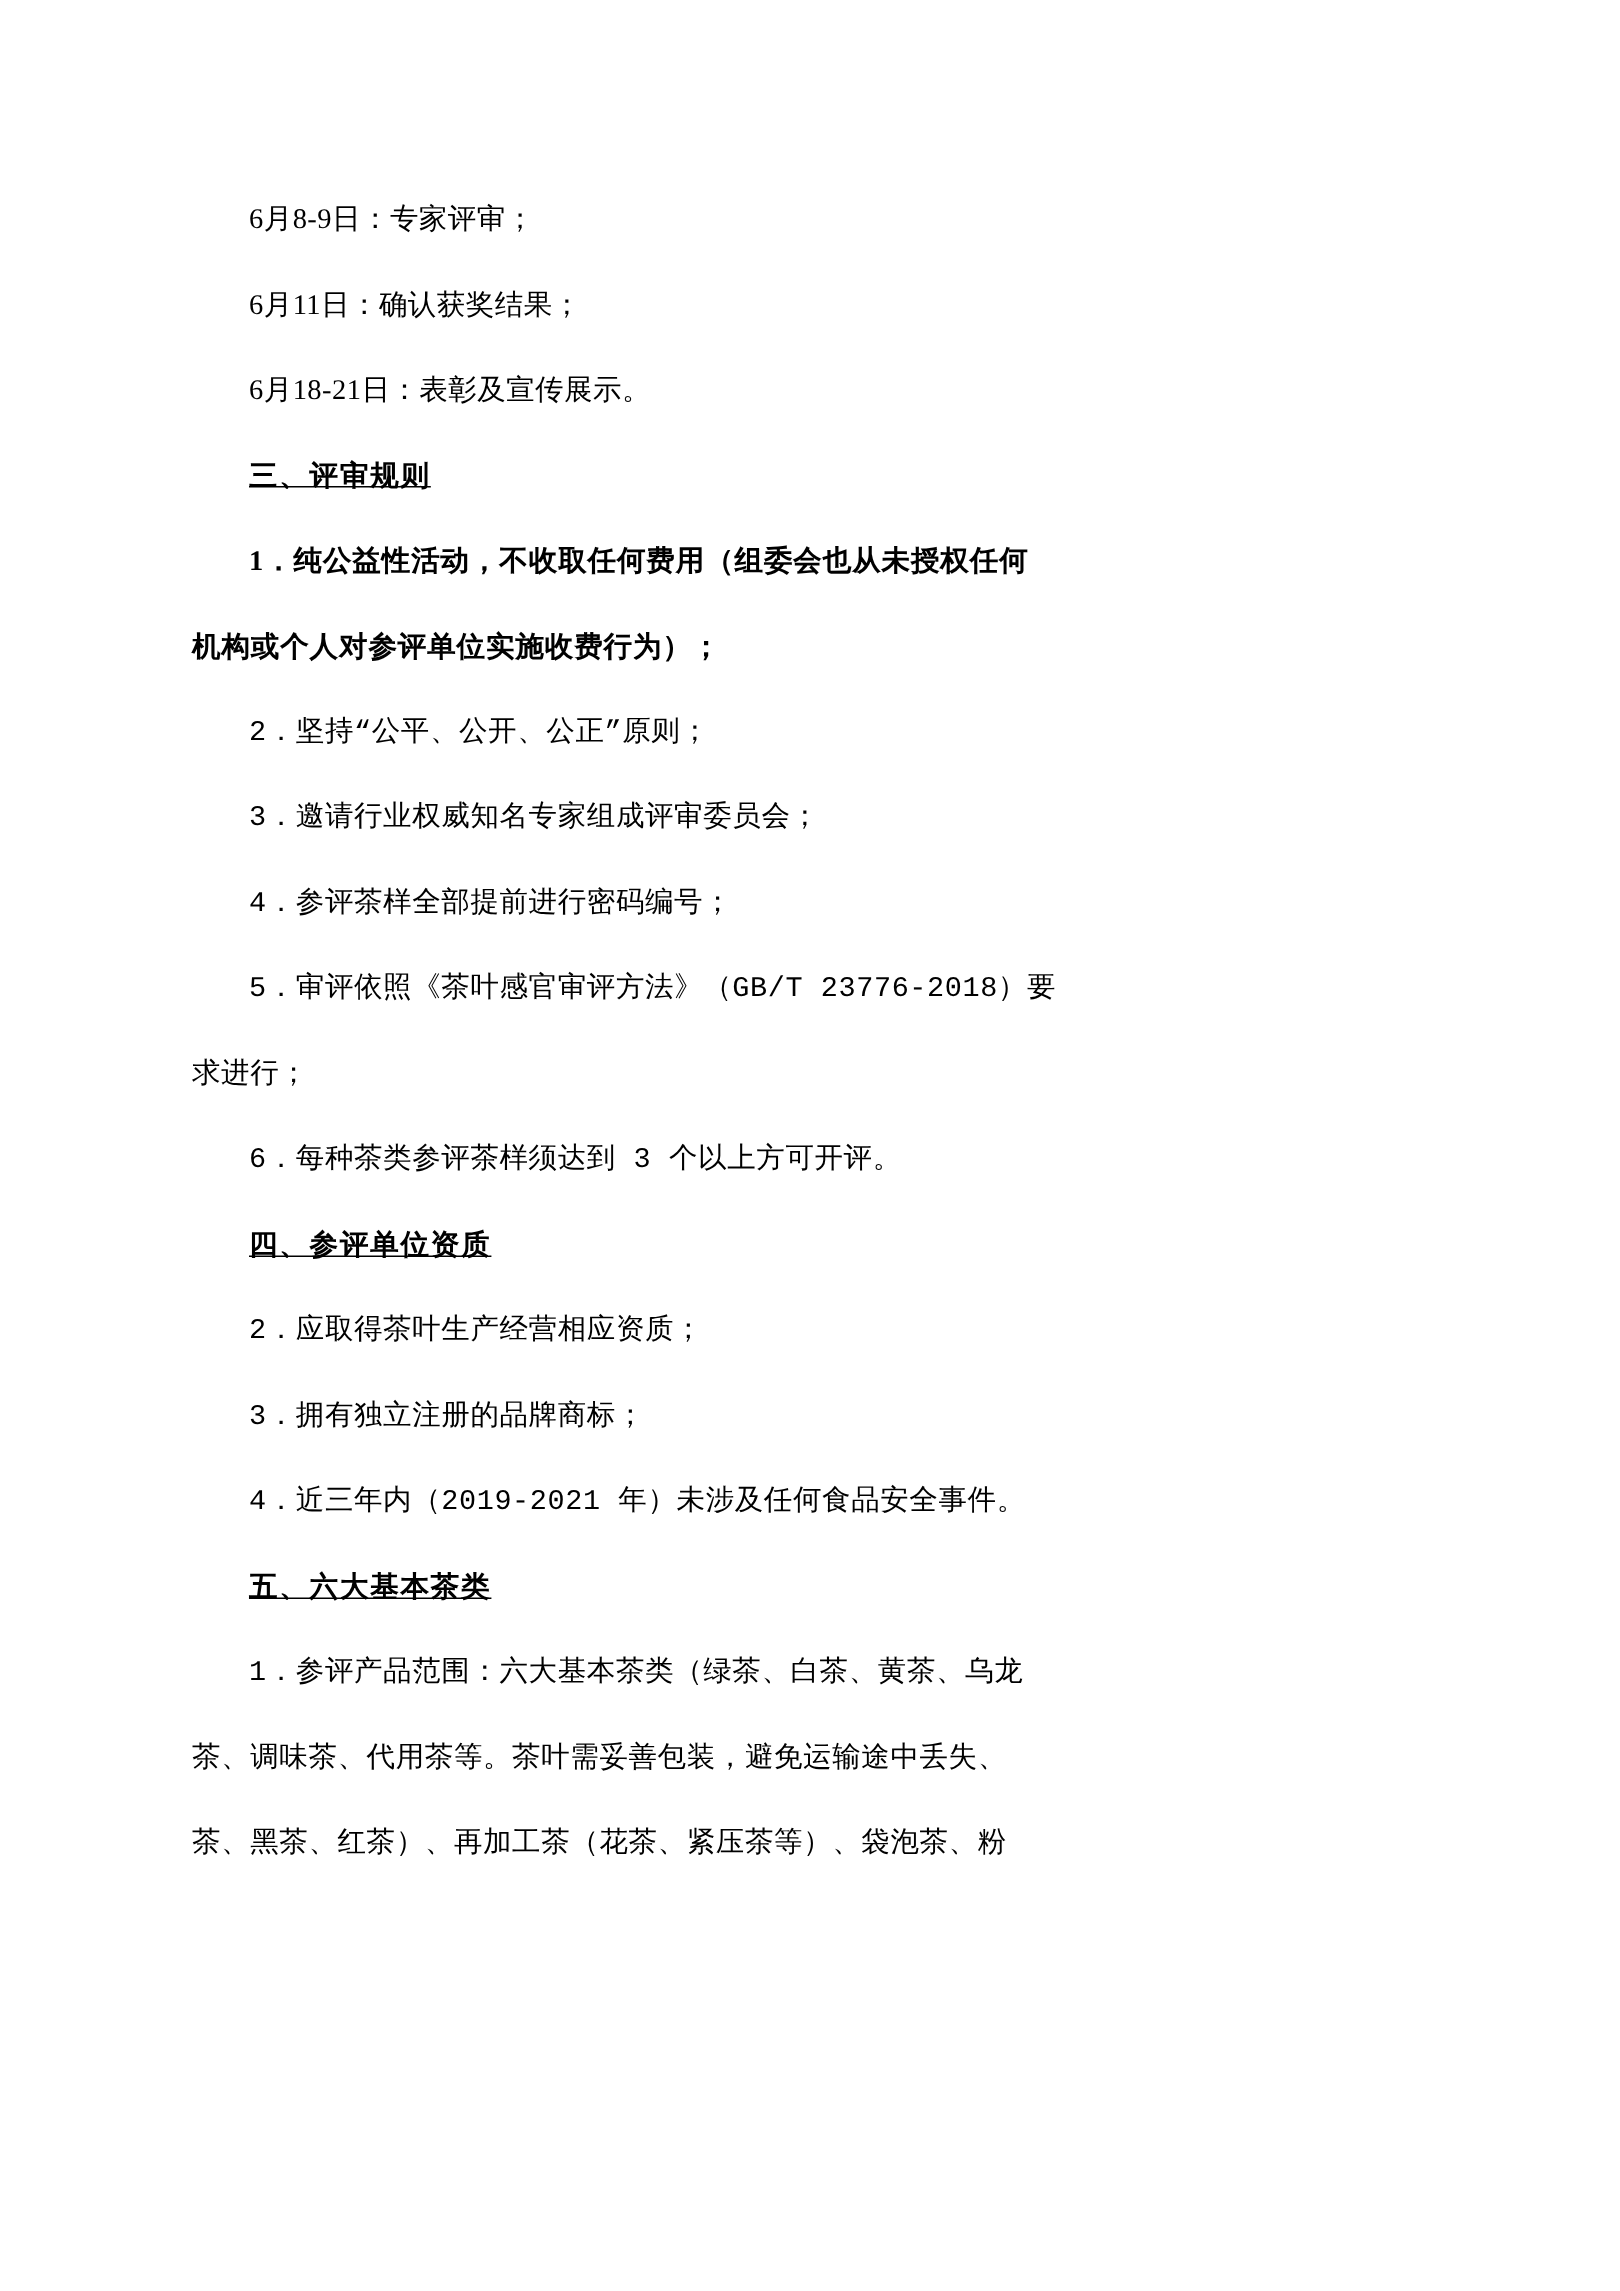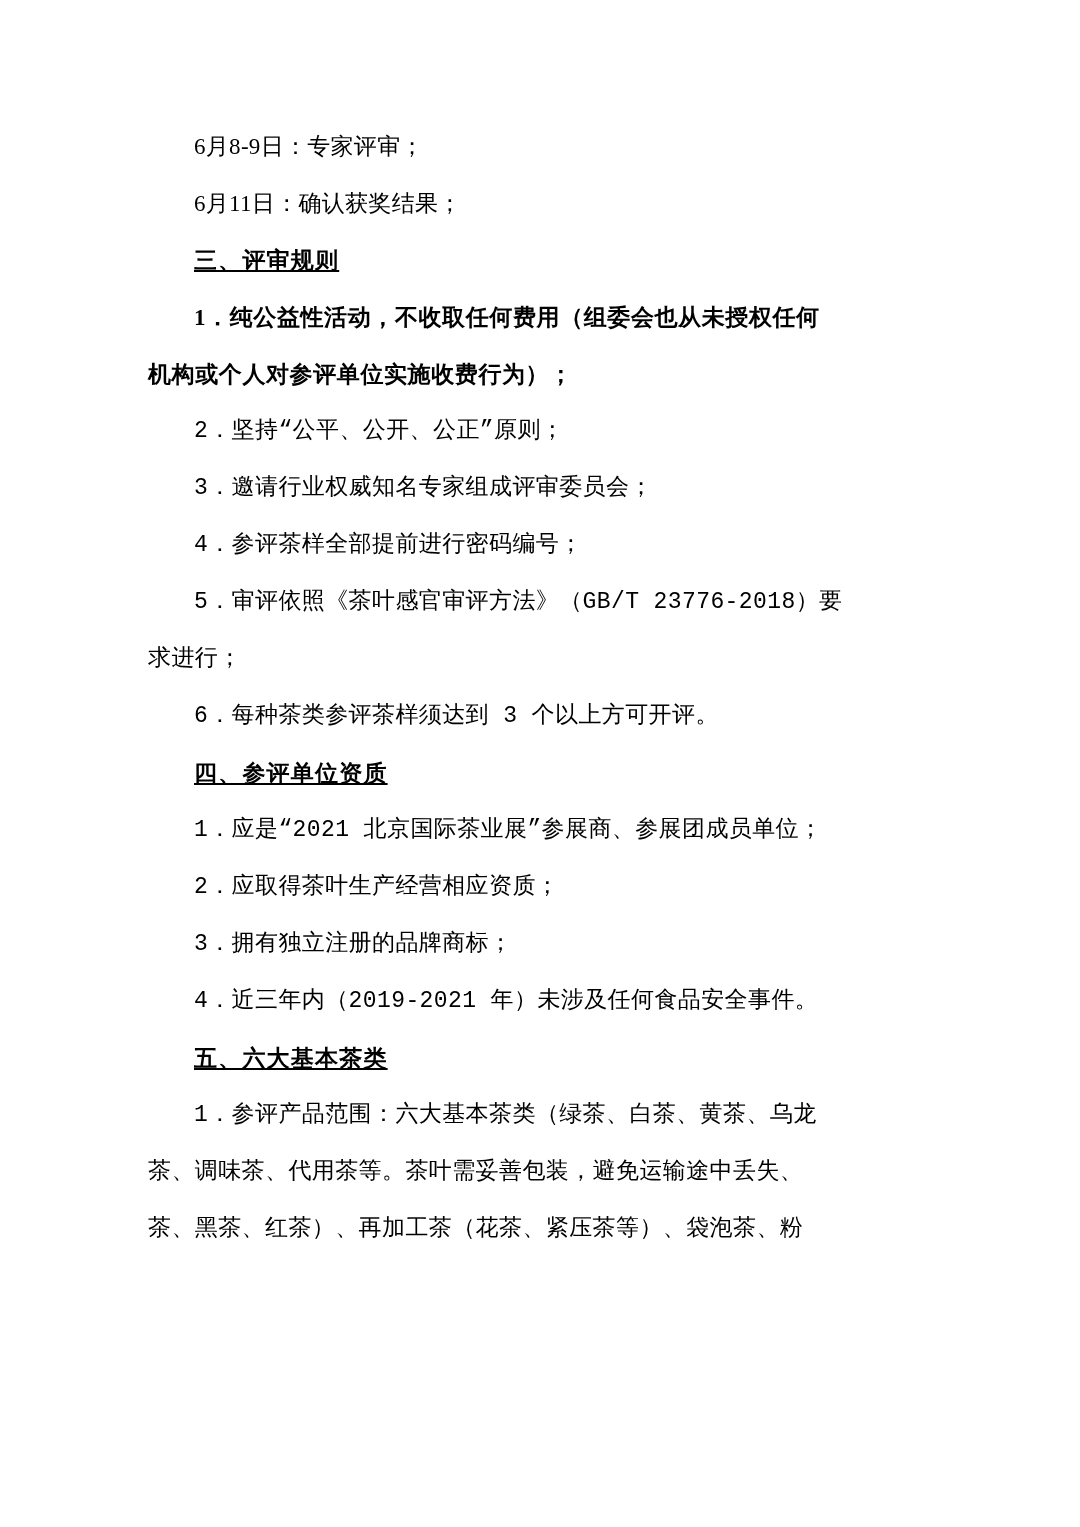--- a/index.html
+++ b/index.html
@@ -15,23 +15,22 @@
     overflow: hidden;
   }
   .page {
     position: relative;
     width: 1080px;
     height: 1527px;
     box-sizing: border-box;
     padding: 118px 128px 60px 128px;
   }
   .doc-body {
-    font-size: 23px;
+    font-size: 19px;
     line-height: 57px;
-    margin-left: 20px;
   }
   
   p.para {
     margin: 0;
     text-indent: 2em;
     letter-spacing: 0.4px;
     text-align: justify;
     text-justify: inter-ideograph;
     font-family: Liberation Mono, monospace;
   }
@@ -66,36 +65,36 @@
   }
 </style>
 </head>
 <body>
 
 <div class="page">
   <div class="doc-body">
 
     <p class="sched">6月8-9日：专家评审；</p>
     <p class="sched">6月11日：确认获奖结果；</p>
+    <p class="sched">6月18-21日：表彰及宣传展示。</p>
 
     <p class="heading">三、评审规则</p>
 
     <p class="bolditem">1．纯公益性活动，不收取任何费用（组委会也从未授权任何</p>
     <p class="bolditem noindent">机构或个人对参评单位实施收费行为）；</p>
 
     <p class="para">2．坚持“公平、公开、公正”原则；</p>
     <p class="para">3．邀请行业权威知名专家组成评审委员会；</p>
     <p class="para">4．参评茶样全部提前进行密码编号；</p>
     <p class="para">5．审评依照《茶叶感官审评方法》（GB/T 23776-2018）要</p>
     <p class="para noindent">求进行；</p>
     <p class="para">6．每种茶类参评茶样须达到 3 个以上方可开评。</p>
 
     <p class="heading">四、参评单位资质</p>
 
-    <p class="para">1．应是“2021 北京国际茶业展”参展商、参展团成员单位；</p>
     <p class="para">2．应取得茶叶生产经营相应资质；</p>
     <p class="para">3．拥有独立注册的品牌商标；</p>
     <p class="para">4．近三年内（2019-2021 年）未涉及任何食品安全事件。</p>
 
     <p class="heading">五、六大基本茶类</p>
 
     <p class="para">1．参评产品范围：六大基本茶类（绿茶、白茶、黄茶、乌龙</p>
     <p class="para noindent">茶、调味茶、代用茶等。茶叶需妥善包装，避免运输途中丢失、</p>
     <p class="para noindent">茶、黑茶、红茶）、再加工茶（花茶、紧压茶等）、袋泡茶、粉</p>
 

